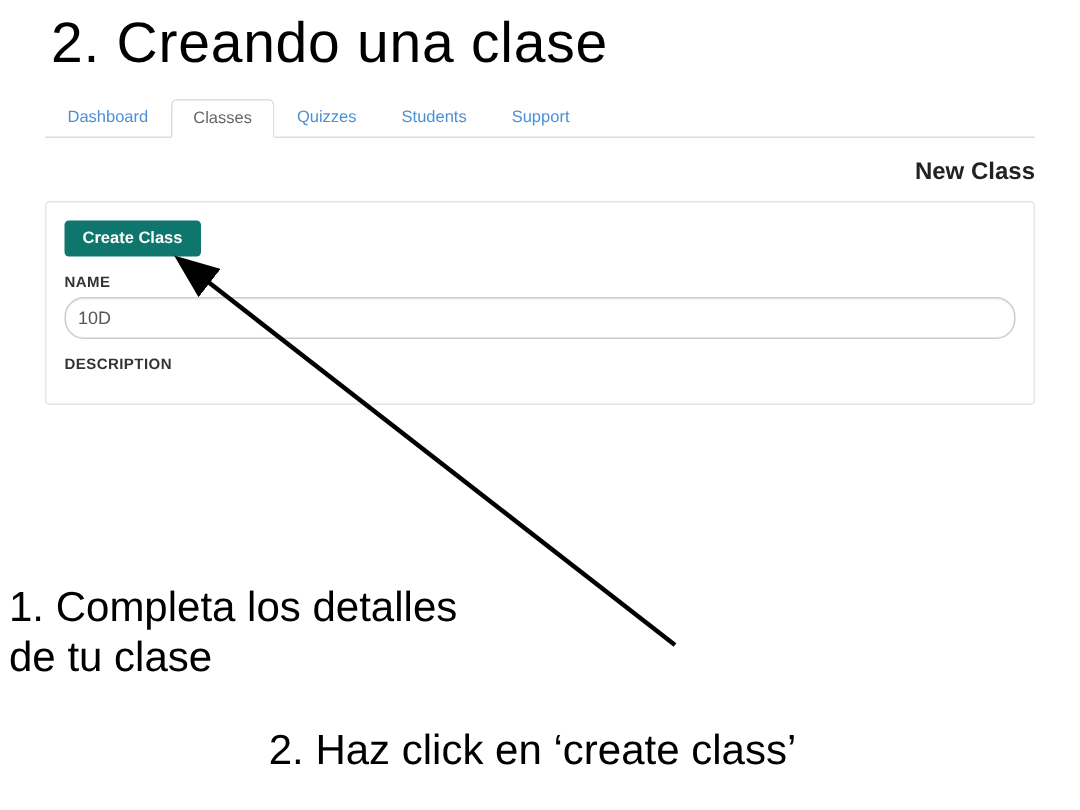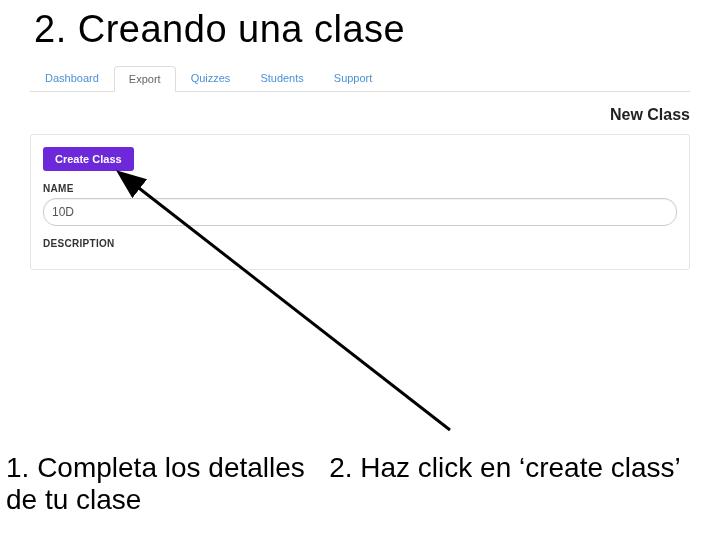--- a/index.html
+++ b/index.html
@@ -50,21 +50,21 @@
       text-align: right;
     }
     .form-panel {
       border: 1px solid #e5e5e5;
       border-radius: 3px;
       padding: 12px 12px 16px 12px;
       background: #fff;
     }
     .create-btn {
       display: inline-block;
-      background: #6d28d9;
+      background: #0f766e;
       color: #fff;
       font-size: 11px;
       font-weight: 600;
       padding: 6px 12px;
       border: none;
       border-radius: 3px;
       cursor: pointer;
     }
     .field-label {
       font-size: 10px;
@@ -87,20 +87,22 @@
     .text-area {
       height: 48px;
       resize: none;
     }
     .captions {
       position: absolute;
       bottom: 24px;
       left: 6px;
       right: 16px;
       display: flex;
+      gap: 30px;
+      flex-direction: column;
     }
     .cap {
       font-size: 28px;
       line-height: 1.15;
       color: #000;
       font-weight: 400;
     }
     .cap.left { width: 300px; }
     .cap.right { flex: 1; text-align: center; }
     .arrow-svg {
@@ -111,21 +113,21 @@
     }
   </style>
 </head>
 <body>
 
 <div class="slide-title">2. Creando una clase</div>
 
 <div class="screenshot-area">
   <div class="tabs">
     <div class="tab">Dashboard</div>
-    <div class="tab active">Export</div>
+    <div class="tab active">Classes</div>
     <div class="tab">Quizzes</div>
     <div class="tab">Students</div>
     <div class="tab">Support</div>
   </div>
 
   <div class="page-h1">New Class</div>
 
   <div class="form-panel">
     <button class="create-btn">Create Class</button>
 

